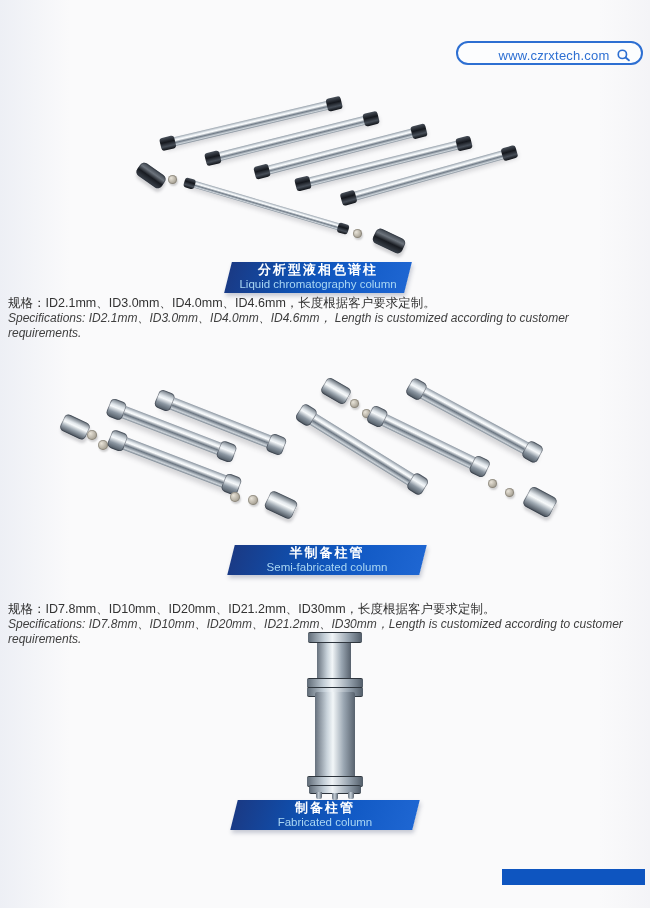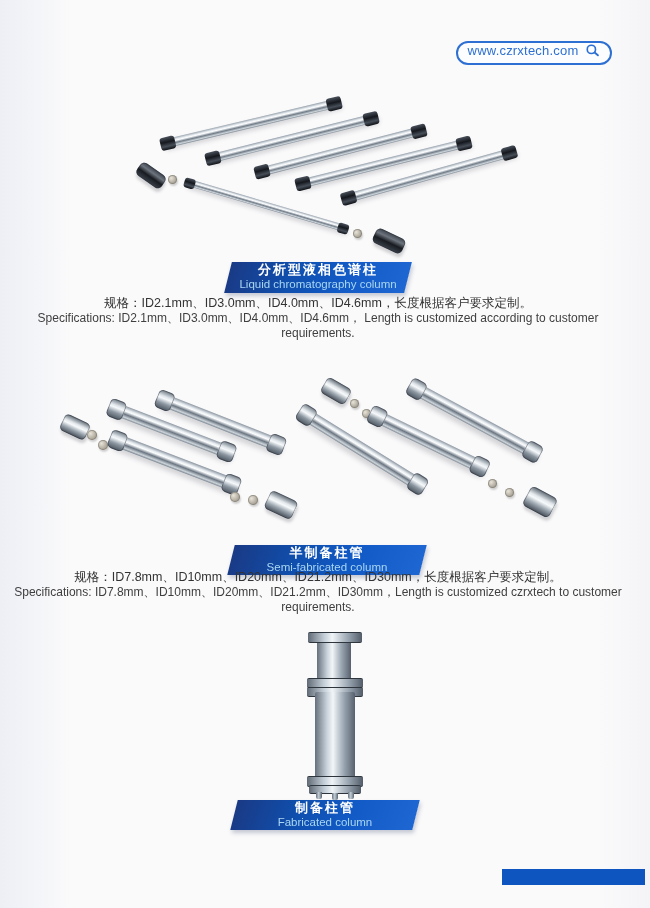--- a/index.html
+++ b/index.html
@@ -1,34 +1,34 @@
 <!DOCTYPE html>
 <html><head>
 <meta charset="utf-8">
 <style>
   html,body{margin:0;padding:0;}
   body{font-family:"Liberation Sans", sans-serif;}
   .page{position:relative;width:650px;height:908px;overflow:hidden;
         background:linear-gradient(90deg,#edeff5 0px,#fafafb 70px,#fafafb 600px,#f4f4f7 650px);}
   
   .site-pill{position:absolute;left:456px;top:41px;width:152px;height:20px;
-             border:2px solid #2d6fd2;border-radius:13px;display:flex;align-items:flex-start;
-             justify-content:center;gap:7px;background:#fcfdfe;}
+             border:2px solid #2d6fd2;border-radius:13px;display:flex;align-items:flex-end;
+             justify-content:center;gap:7px;background:#fcfdfe;padding-left:31px;}
   .site-pill span{color:#2d6fd2;font-size:13px;letter-spacing:.2px;}
   
   .banner{position:absolute;transform:skewX(-14deg);
           background:linear-gradient(95deg,#1a3a85 0%,#0f4fae 35%,#1159c4 62%,#1e66d2 100%);
           box-shadow:2px 3px 4px rgba(40,50,90,.25);display:flex;align-items:center;justify-content:center;}
   .banner-inner{transform:skewX(14deg);text-align:center;width:100%;line-height:1.15;}
   .banner-cn{font-size:13px;font-weight:bold;color:#ffffff;letter-spacing:2px;}
   .banner-en{font-size:11.5px;color:#a9d6f3;}
   
-  .spec{position:absolute;left:8px;width:620px;text-align:center;line-height:15px;}
+  .spec{position:absolute;left:8px;width:620px;text-align:left;line-height:15px;}
   .spec-cn{font-size:12.5px;color:#333333;}
-  .spec-en{font-size:12px;color:#3f3f3f;}
+  .spec-en{font-size:12px;color:#3f3f3f;font-style:italic;}
   
   .photo{position:absolute;}
   .tube{position:absolute;height:9px;border-radius:4px;transform-origin:center;
         background:linear-gradient(180deg,#97a1ab 0%,#e7ecf0 25%,#fbfdfe 38%,#717c88 62%,#cdd4da 85%,#7e8994 100%);
         box-shadow:2px 3px 4px rgba(60,60,70,.18);}
   .tube::before,.tube::after{content:"";position:absolute;top:-2px;width:15px;height:13px;border-radius:3px;
         background:linear-gradient(180deg,#4a515b 0%,#15181e 40%,#474e58 72%,#0e1116 100%);}
   .tube::before{left:-2px}.tube::after{right:-2px}
   .tube.thin{height:7px;}
   .tube.thin::before,.tube.thin::after{height:10px;top:-1.5px;width:11px;}
@@ -115,23 +115,23 @@
     <div class="disc" style="left:455px;top:113px;width:9px;height:9px;"></div>
     <div class="cap" style="left:475px;top:116px;width:30px;height:22px;transform:rotate(28deg);"></div>
   </div>
 
   <div class="banner" style="left:231px;top:545px;width:192px;height:30px;">
     <div class="banner-inner">
       <div class="banner-cn">半制备柱管</div>
       <div class="banner-en">Semi-fabricated column</div>
     </div>
   </div>
-  <div class="spec" style="top:570px;">
+  <div class="spec" style="top:602px;">
     <div class="spec-cn">规格：ID7.8mm、ID10mm、ID20mm、ID21.2mm、ID30mm，长度根据客户要求定制。</div>
-    <div class="spec-en">Specifications: ID7.8mm、ID10mm、ID20mm、ID21.2mm、ID30mm，Length is customized czrxtech to customer requirements.</div>
+    <div class="spec-en">Specifications: ID7.8mm、ID10mm、ID20mm、ID21.2mm、ID30mm，Length is customized according to customer requirements.</div>
   </div>
 
   <div class="photo" style="left:296px;top:626px;width:78px;height:175px;">
     <div class="colbody" style="left:21px;top:10px;width:34px;height:48px;"></div>
     <div class="flange" style="left:12px;top:6px;width:54px;height:9px;"></div>
     <div class="flange" style="left:11px;top:52px;width:56px;height:8px;"></div>
     <div class="flange" style="left:11px;top:61px;width:56px;height:8px;"></div>
     <div class="colbody" style="left:19px;top:66px;width:40px;height:88px;"></div>
     <div class="flange" style="left:11px;top:150px;width:56px;height:9px;"></div>
     <div class="flange" style="left:13px;top:159px;width:52px;height:7px;"></div>

